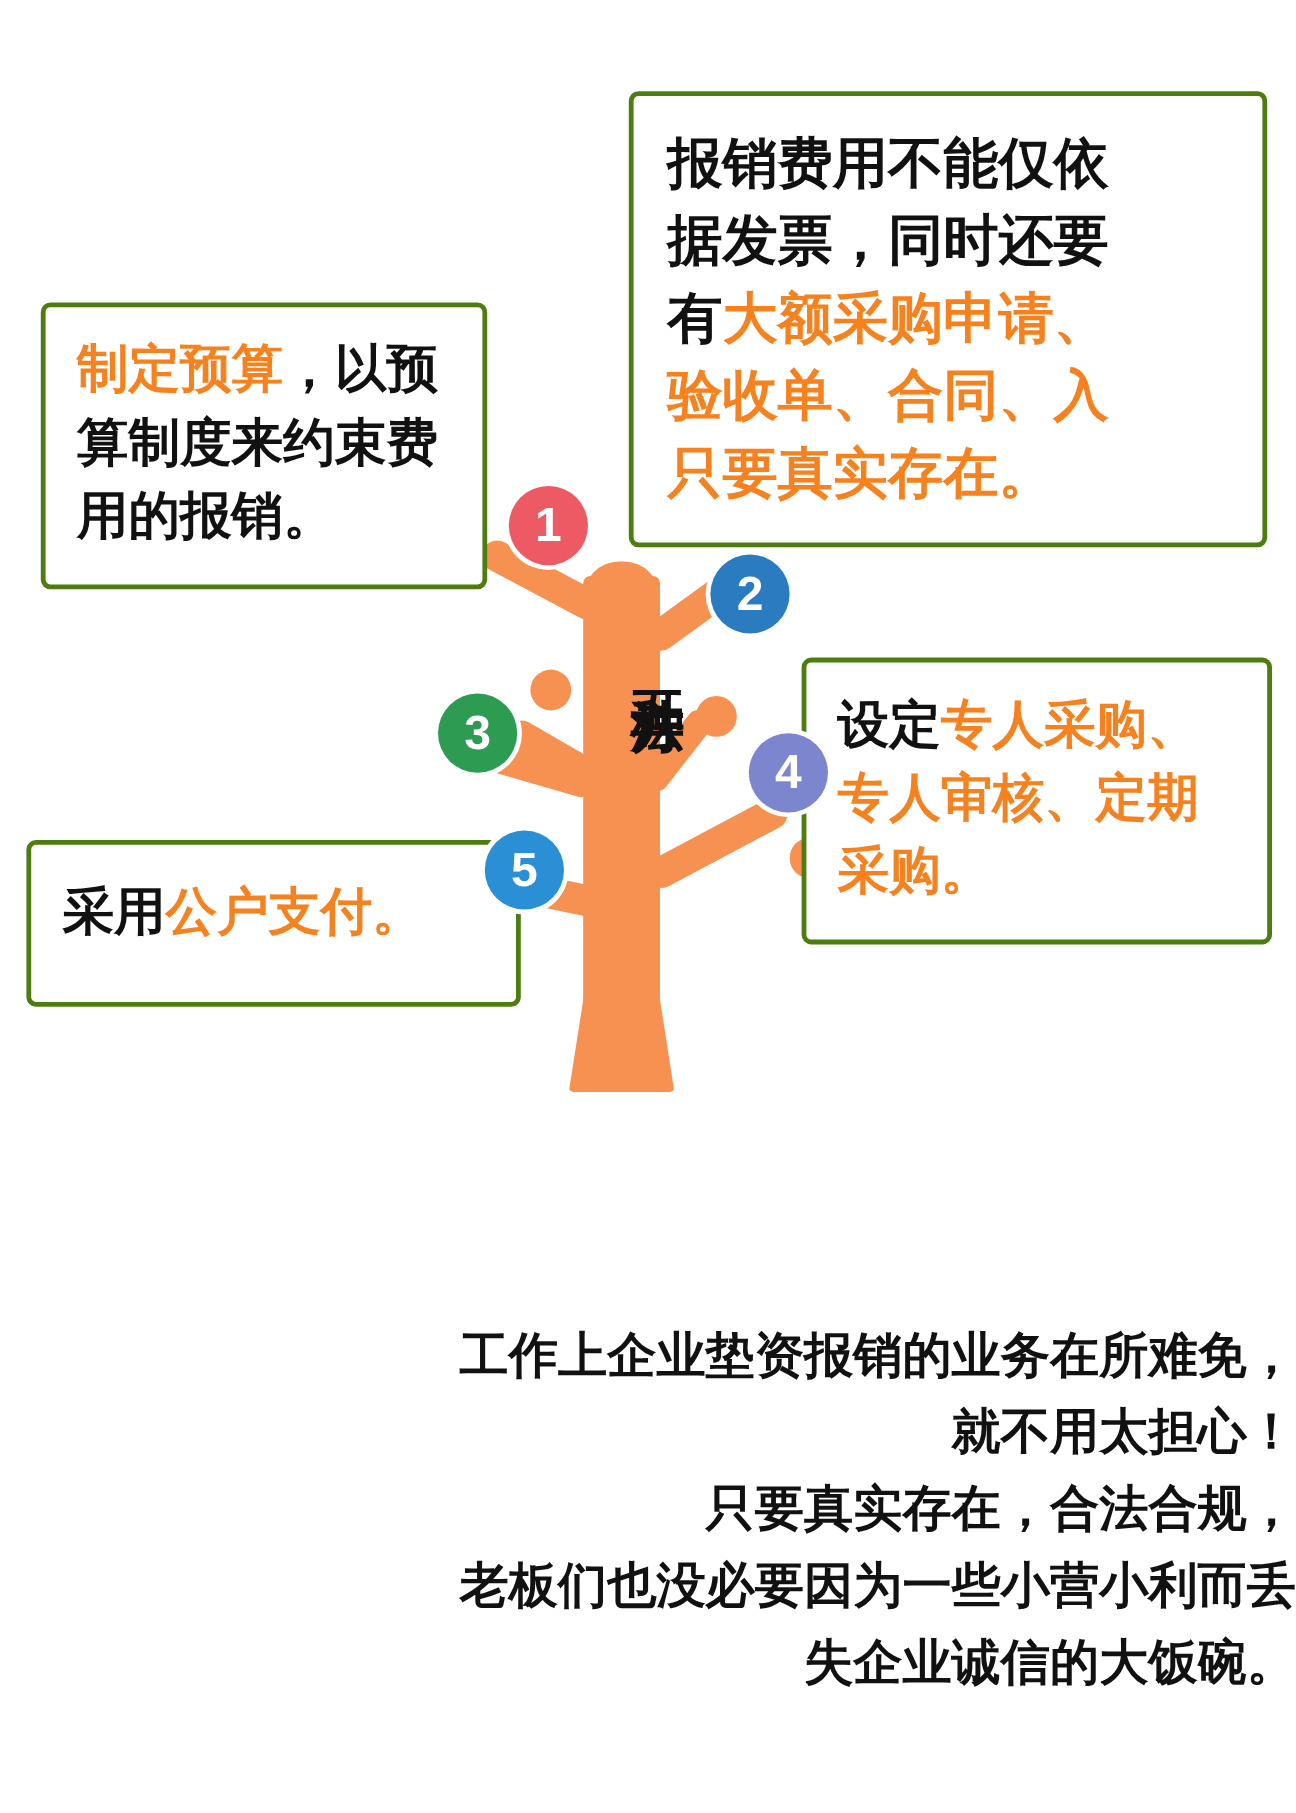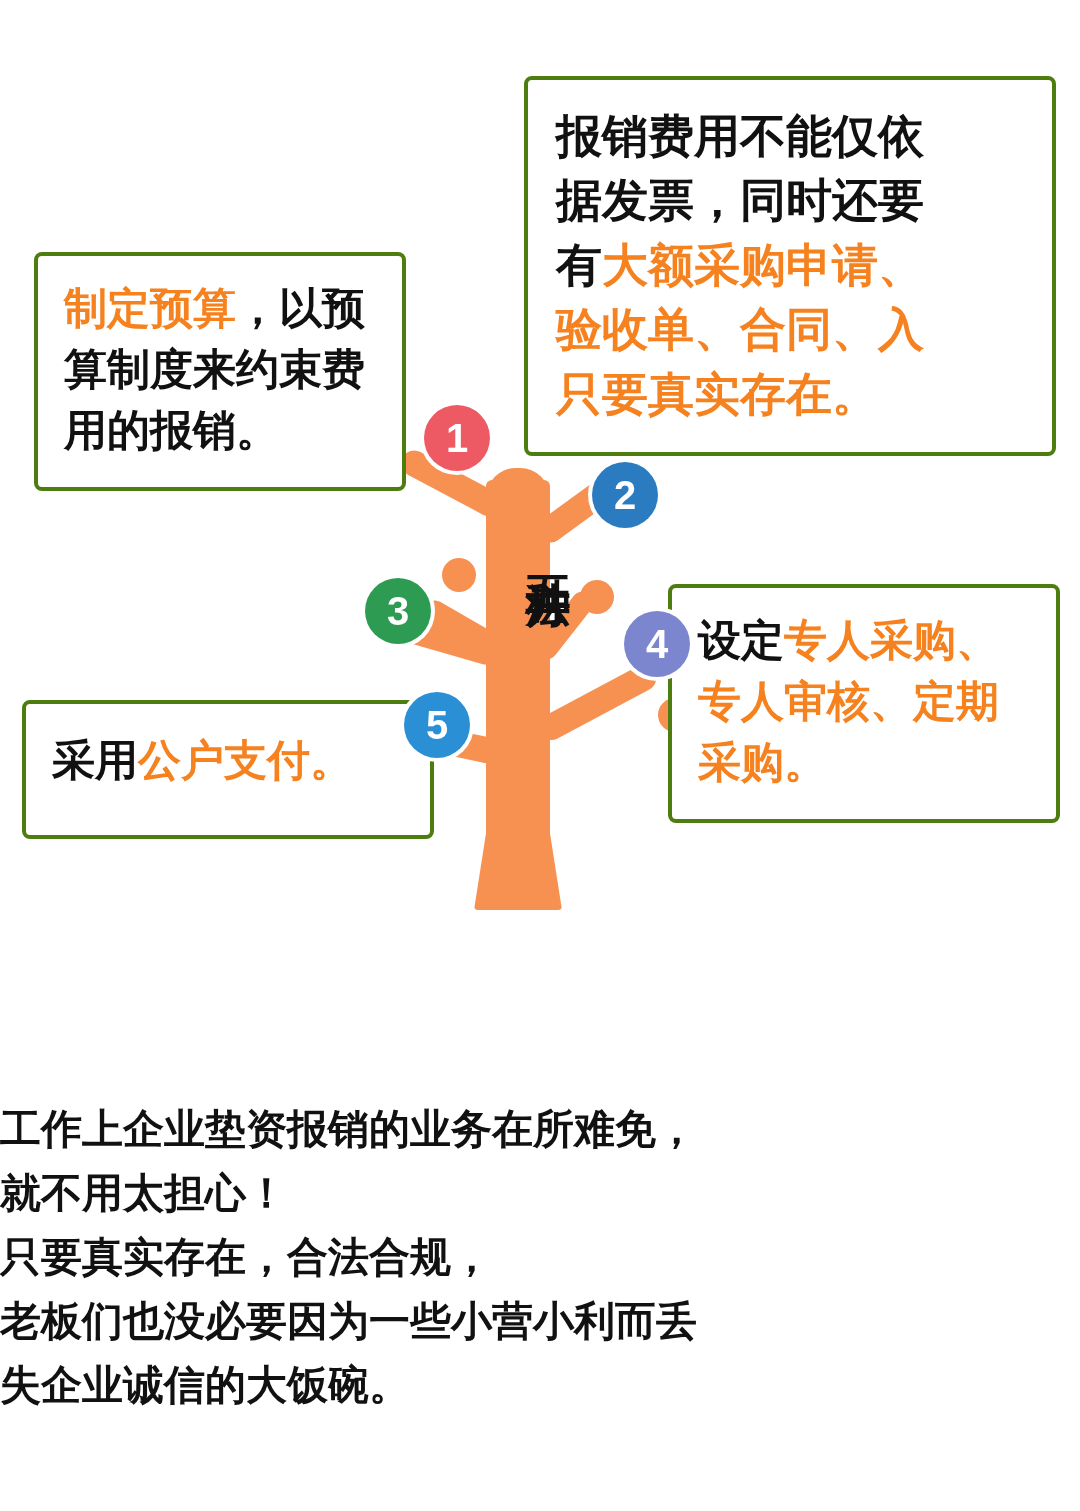--- a/index.html
+++ b/index.html
@@ -142,36 +142,35 @@
     left: 22px;  top: 512px;  width: 400px;
     padding: 22px 26px 24px 26px;
     font-size: 43px;
     line-height: 1.42;
   }
   #box-4 {
     left: 668px; top: 548px;  width: 392px;
     padding: 22px 24px 26px 26px;
     font-size: 43px;
     line-height: 1.42;
-    margin-top: 36px;
   }
   #box-5 {
     left: 22px;  top: 700px;  width: 412px;
     padding: 26px 26px 44px 26px;
     font-size: 43px;
     line-height: 1.42;
   }
 
   
   .footer {
     position: absolute;
     left: 0;
     top: 1098px;
     width: 1080px;
-    text-align: left;
+    text-align: right;
     color: #111111;
     font-size: 41px;
     font-weight: bold;
     line-height: 1.56;
   }
   .footer .line { white-space: nowrap; }
 </style>
 </head>
 <body>
 

